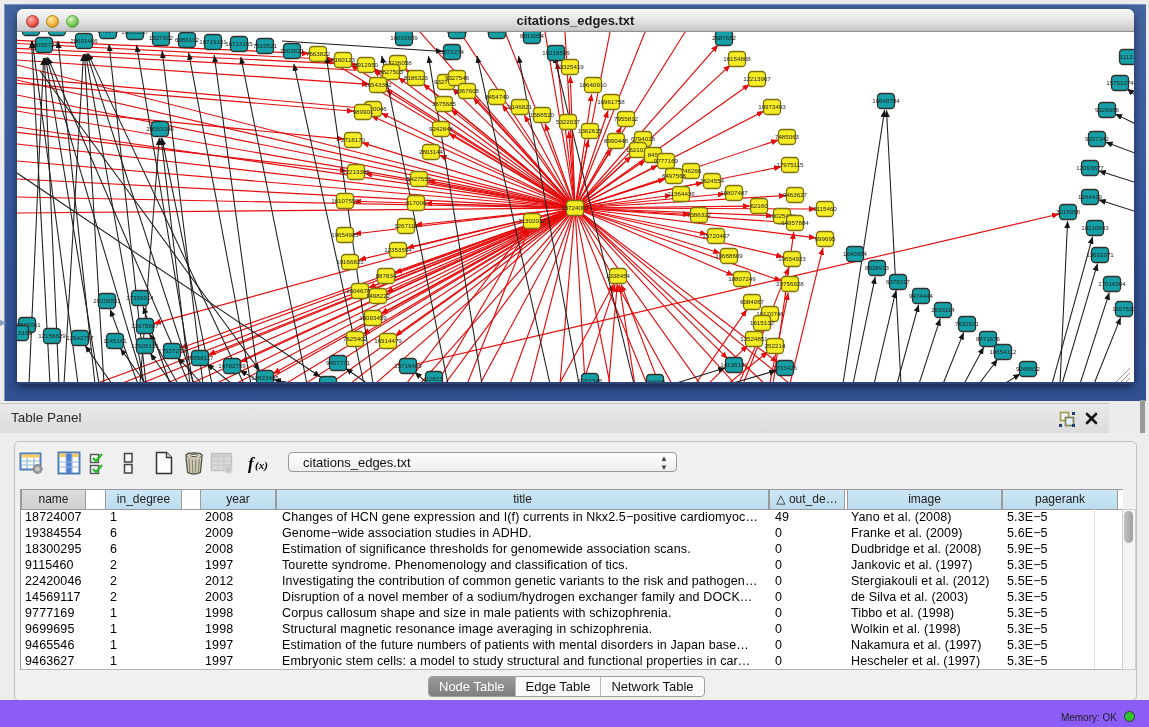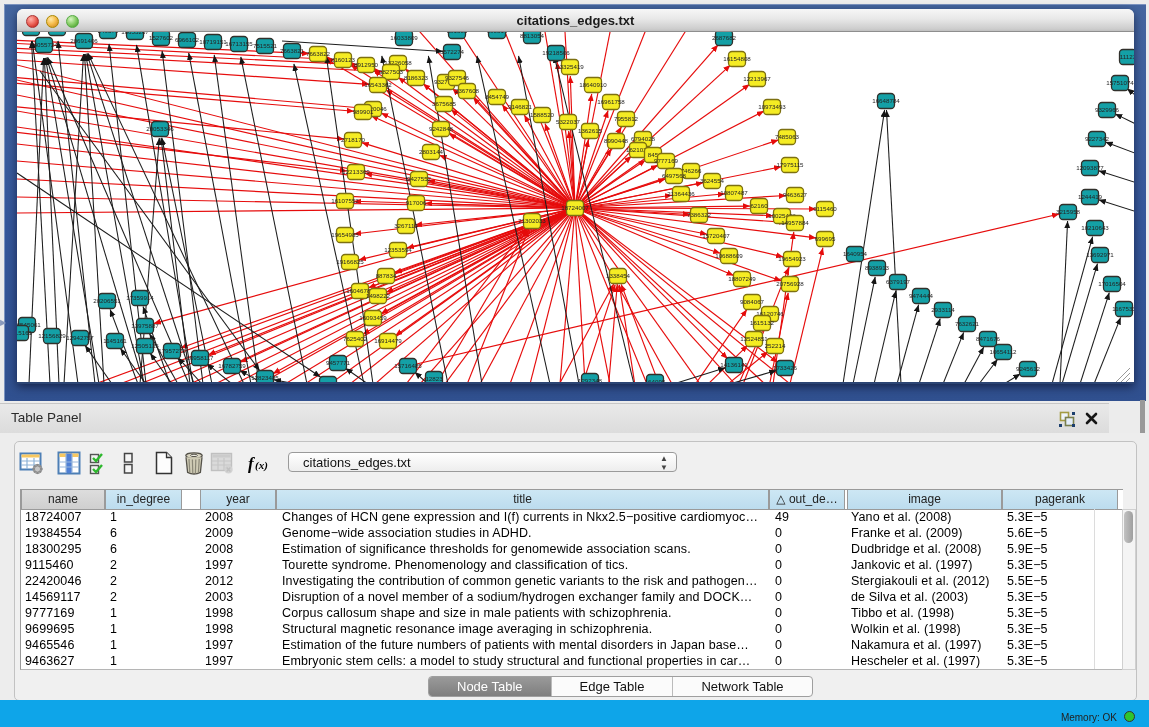--- a/index.html
+++ b/index.html
@@ -35,24 +35,24 @@
   background:linear-gradient(180deg,#cde7f4,#bcdcee);font-size:12px;color:#222;text-align:center;line-height:19px}
 .th.grey{background:linear-gradient(180deg,#dddddd,#cfcfcf)}
 .trow{position:absolute;left:0;width:1102px;height:16px;font-size:12.5px;letter-spacing:0.12px;color:#000;white-space:nowrap}
 .trow span{position:absolute;top:0;line-height:16px}
 .c0{left:4px}.c1{left:89px}.c2{left:184px}.c3{left:261px}.c4{left:754px}.c5{left:830px}.c6{left:986px}
 #vscroll{position:absolute;left:1107px;top:67px;width:14px;height:161px;background:#f4f4f4;border:1px solid #d0d0d0;box-sizing:border-box}
 #vthumb{position:absolute;left:1.5px;top:1px;width:9px;height:32px;background:linear-gradient(90deg,#c2c2c2,#9f9f9f);border-radius:5px}
 
 #tabs{position:absolute;left:413px;top:234px;height:19px;border:1px solid #9f9f9f;border-radius:4px;
   background:#fbfbfb;font-size:13px;color:#111;overflow:hidden;display:flex}
-#tabs .t{padding:0 28px;line-height:20px;border-right:1px solid #bbb}
+#tabs .t{padding:0 10px;line-height:20px;border-right:1px solid #bbb}
 #tabs .t.sel{background:linear-gradient(180deg,#9a9a9a,#7e7e7e);color:#fff}
 #tabs .t:last-child{border-right:none}
-#status{position:absolute;left:0;top:700px;width:1149px;height:27px;background:#0ea5e9}
+#status{position:absolute;left:0;top:700px;width:1149px;height:27px;background:#8b5cf6}
 #mem{position:absolute;right:32px;top:12px;font-size:10px;color:#222}
 #dot{position:absolute;right:14px;top:11px;width:11px;height:11px;border-radius:50%;background:#2fc52f;border:1px solid #333;box-sizing:border-box}
 #pfloat{position:absolute;right:33px;top:7px}
 #pclose{position:absolute;right:11px;top:7px}
 </style></head><body>
 <div id="desk"></div>
 <div id="rightedge"></div>
 <div id="grip">▶</div>
 <div id="win">
   <div id="tbar">
@@ -633,21 +633,21 @@
           <circle cx="19.5" cy="19.5" r="4" fill="#bbb"></circle>
           <path d="M17.6,17.6l3.8,3.8M21.4,17.6l-3.8,3.8" stroke="#999" stroke-width="1.4"></path>
         </svg></span>
     <span class="ticon" style="left:231px"><svg width="30" height="26" viewBox="0 0 30 26">
           <text x="2" y="19" style="font:italic bold 17px 'Liberation Serif',serif">f</text>
           <text x="9" y="19" style="font:italic bold 11px 'Liberation Serif',serif">(x)</text>
         </svg></span>
     <div id="combo">citations_edges.txt<span class="step">▲<br>▼</span></div>
     <div id="tbl">
       <div id="thead">
-        <div class="th grey" style="left:0;width:84px">name</div>
+        <div class="th grey" style="left:0;width:65px">name</div>
         <div class="th" style="left:84px;width:77px">in_degree</div>
         <div class="th" style="left:179px;width:76px">year</div>
         <div class="th" style="left:255px;width:493px">title</div>
         <div class="th" style="left:748px;width:76px">△ out_de…</div>
         <div class="th" style="left:826px;width:155px">image</div>
         <div class="th" style="left:981px;width:116px">pagerank</div>
       </div>
       <div style="position:absolute;left:1073px;top:20px;width:1px;height:160px;background:#dcdcdc"></div>
       <div style="position:absolute;left:0;top:20px;width:1102px;height:161px;overflow:hidden">
 <div class="trow" style="top:0px">

